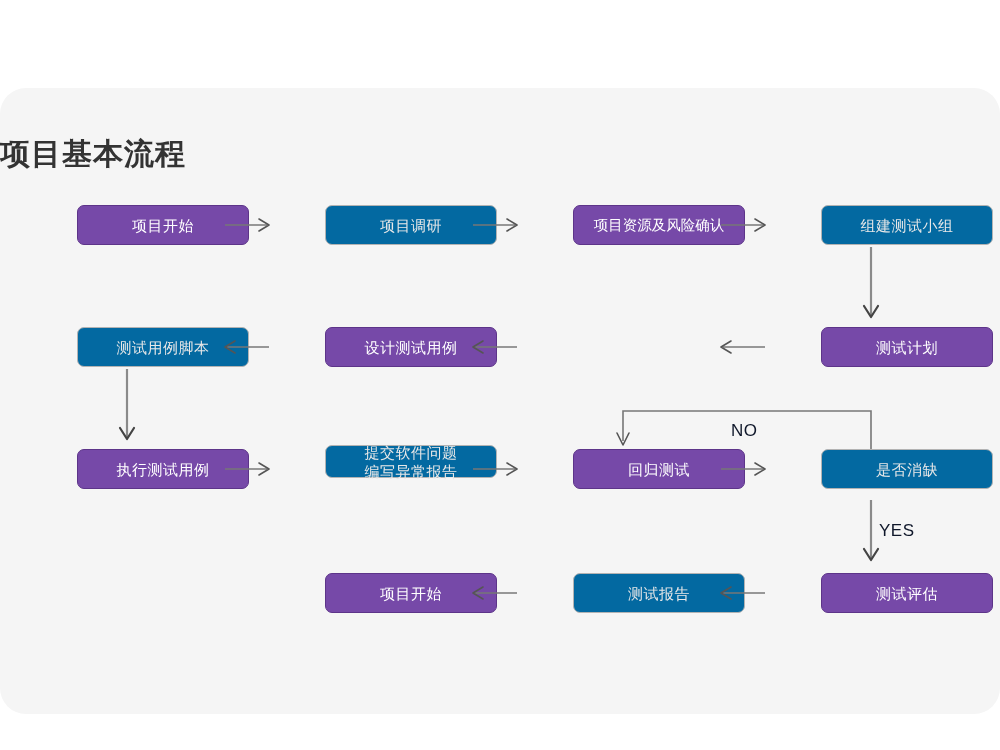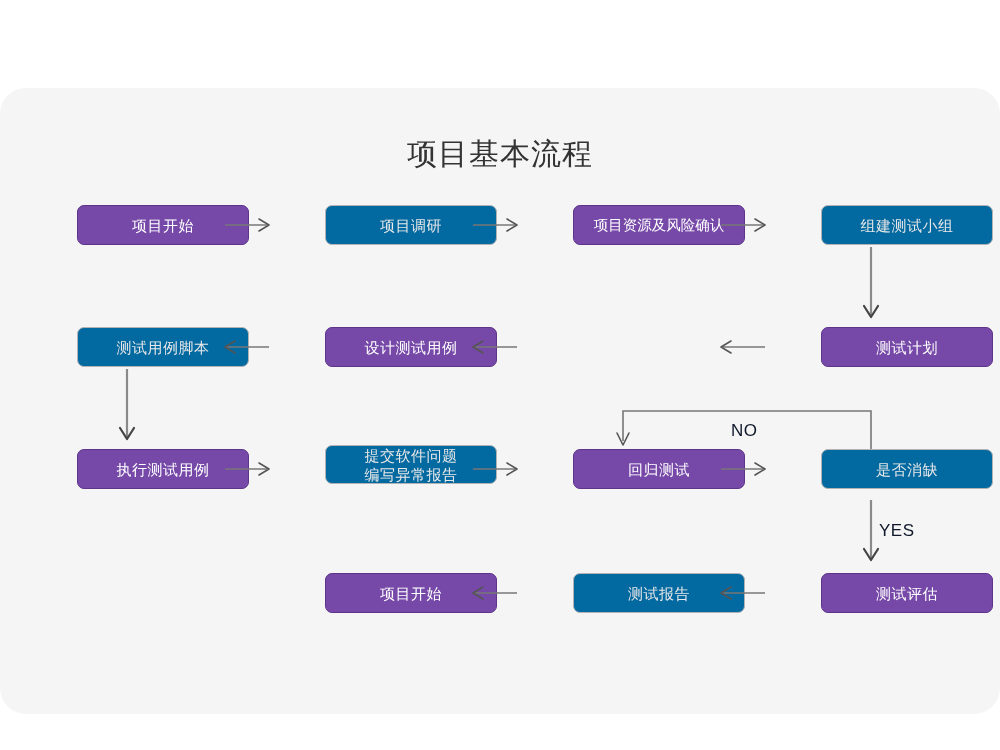--- a/index.html
+++ b/index.html
@@ -31,23 +31,22 @@
     background: #f5f5f5;
     border-radius: 26px;
     box-sizing: border-box;
   }
 
   #title {
     position: absolute;
     left: 0;
     top: 134px;
     width: 1000px;
-    text-align: center;
     font-size: 30px;
-    font-weight: 400;
+    font-weight: 700;
     color: #333333;
     letter-spacing: 1px;
     line-height: 40px;
   }
 
   
   .node {
     position: absolute;
     width: 172px;
     height: 40px;
@@ -68,21 +67,21 @@
     background: #7649a8;
     border: 1.5px solid #5d3489;
     color: #ffffff;
   }
   .node.gray {
     background: #0369a1;
     border: 1.5px solid #b3b3b3;
     color: #e8e8e8;
   }
   .node.tall {
-    height: 39px;
+    height: 33px;
   }
   .node.compact {
     font-size: 14.5px;
     letter-spacing: 0px;
   }
 
   
   .arrow-svg {
     position: absolute;
     overflow: visible;

